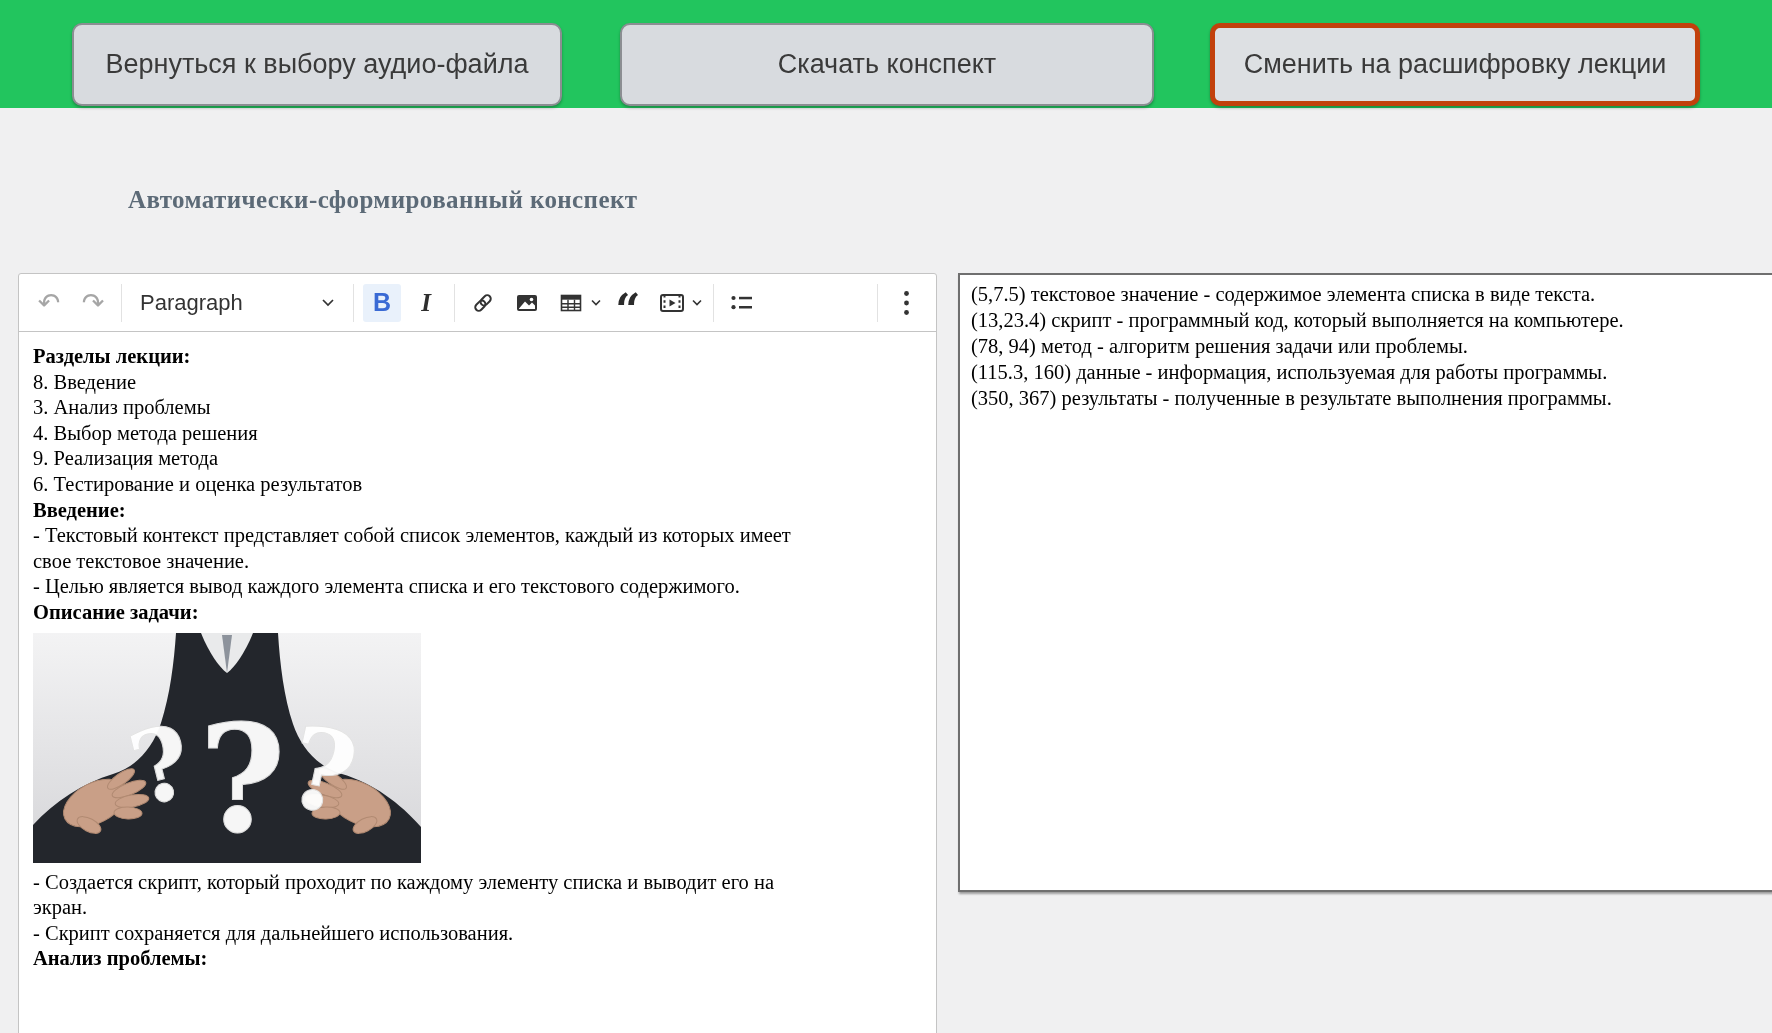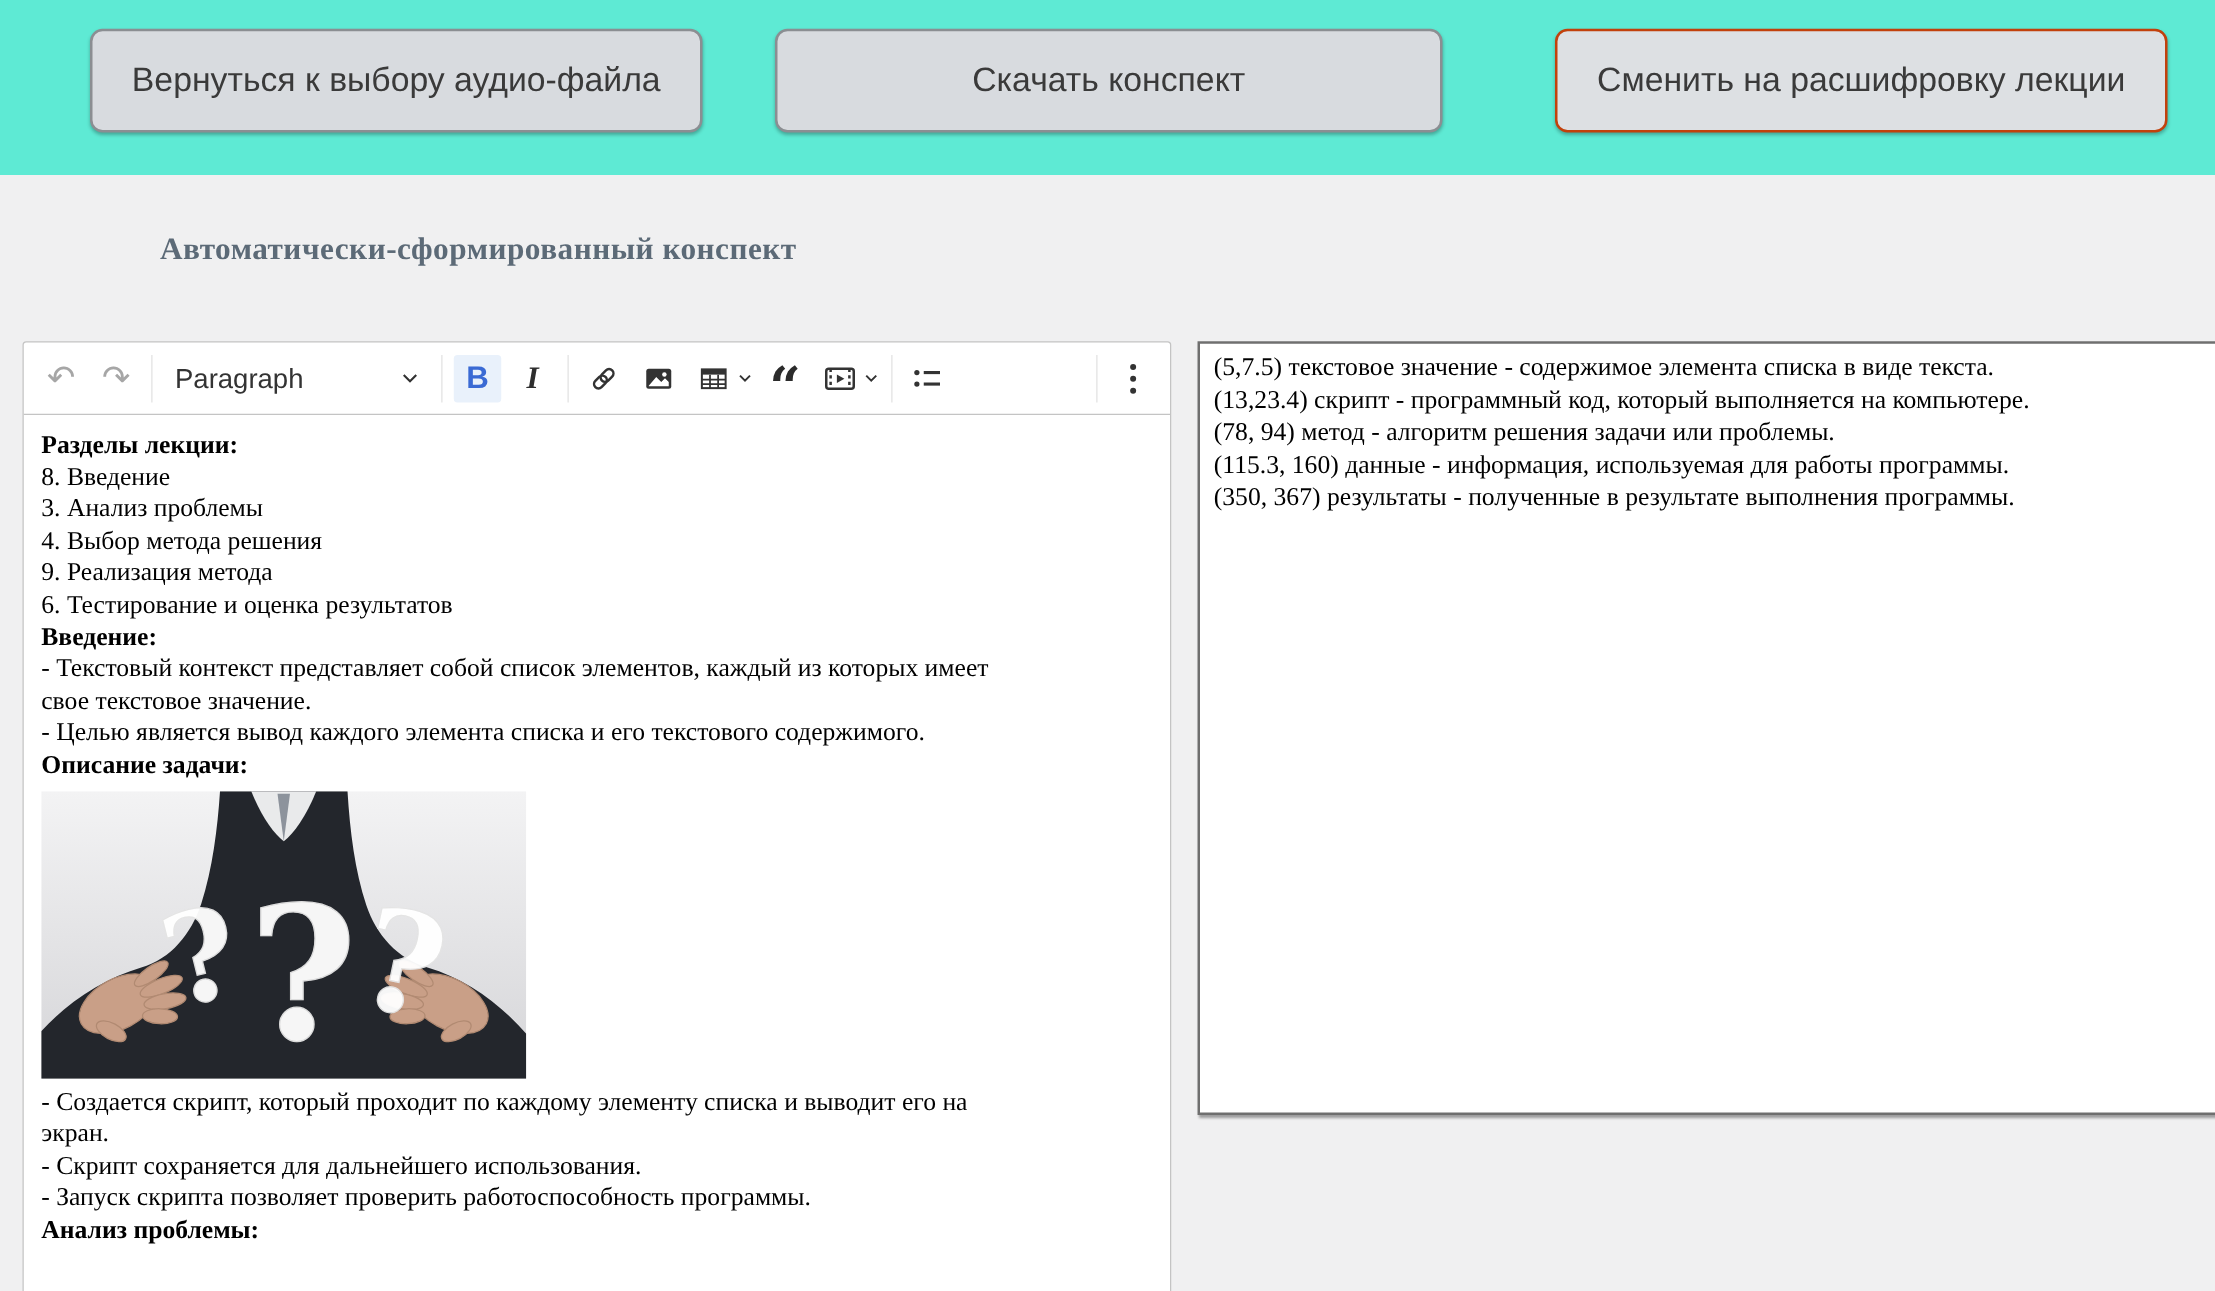--- a/index.html
+++ b/index.html
@@ -1,31 +1,31 @@
 <!DOCTYPE html>
 <html><head>
 <meta charset="utf-8">
 <style>
   html,body{margin:0;padding:0;}
   body{
     width:1772px;height:1033px;overflow:hidden;position:relative;
     background:#f0f0f1;font-family:"Liberation Sans",sans-serif;
   }
   
-  .topbar{position:absolute;left:0;top:0;width:1772px;height:140px;background:#5eead4;}
+  .topbar{position:absolute;left:0;top:0;width:1772px;height:108px;background:#22c55e;}
   .btn{
     position:absolute;top:23px;height:83px;box-sizing:border-box;
     background:#d8dbdf;border:2px solid #8b8e92;border-radius:10px;
     font-family:"Liberation Sans",sans-serif;font-size:27px;color:#3a3a3a;
     box-shadow:0 2px 3px rgba(0,0,0,0.28);cursor:pointer;
     display:flex;align-items:center;justify-content:center;
   }
   .btn-back{left:72px;width:490px;}
   .btn-download{left:620px;width:534px;}
-  .btn-switch{left:1244px;width:490px;border:2px solid #c2410c;background:#dde0e3;}
+  .btn-switch{left:1210px;width:490px;border:5px solid #c2410c;background:#dde0e3;}
   
   .page-title{
     position:absolute;left:128px;top:186px;margin:0;
     font-family:"Liberation Serif",serif;font-weight:bold;font-size:25px;
     letter-spacing:0.4px;color:#5c6a77;
   }
   
   .editor{
     position:absolute;left:18px;top:273px;width:919px;height:790px;
     background:#ffffff;border:1px solid #c4c4c4;border-radius:3px 3px 0 0;
@@ -205,21 +205,20 @@
       </g>
       <g fill="#ffffff" stroke="#e4e4e4" stroke-width="1" font-family="'DejaVu Serif',serif" font-weight="bold" opacity="0.96">
         <text x="98" y="168" font-size="100" transform="rotate(-14 125 130)">?</text>
         <text x="166" y="198" font-size="148">?</text>
         <text x="258" y="176" font-size="112" transform="rotate(12 285 130)">?</text>
       </g>
     </svg>
   </figure>
 <p>- Создается скрипт, который проходит по каждому элементу списка и выводит его на экран.</p>
       <p>- Скрипт сохраняется для дальнейшего использования.</p>
-      <p>- Запуск скрипта позволяет проверить работоспособность программы.</p>
       <p class="b">Анализ проблемы:</p>
     </div>
 </div>
 
 <div class="transcript" id="transcript">
     <div>(5,7.5) текстовое значение - содержимое элемента списка в виде текста.</div>
     <div>(13,23.4) скрипт - программный код, который выполняется на компьютере.</div>
     <div>(78, 94) метод - алгоритм решения задачи или проблемы.</div>
     <div>(115.3, 160) данные - информация, используемая для работы программы.</div>
     <div>(350, 367) результаты - полученные в результате выполнения программы.</div>

